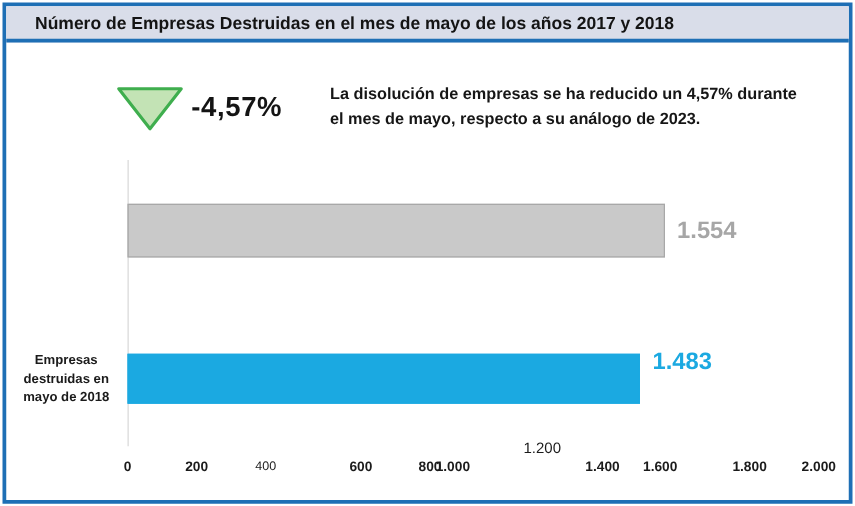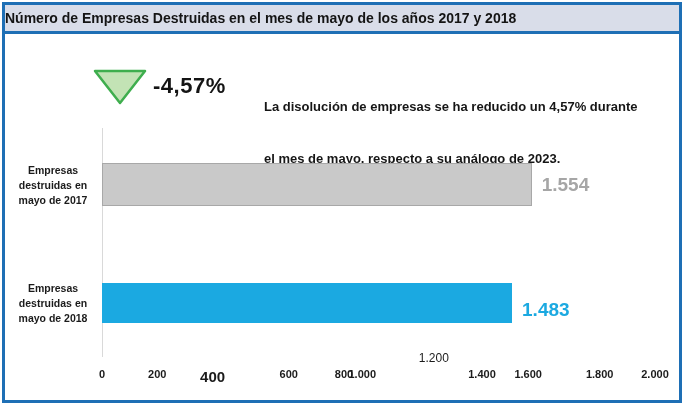--- a/index.html
+++ b/index.html
@@ -15,34 +15,34 @@
     background:#ffffff;
   }
   .titlebar{
     position:absolute;left:0;top:0;right:0;height:26px;
     background:var(--titlebg,#D9DDE9);
     border-bottom:3px solid var(--border,#1E6FB5);
   }
   .title{
     display:block;
     font-weight:bold;font-size:14px;line-height:26px;
-    color:#141414;padding-left:0;
+    color:#141414;padding-left:23px;
     white-space:nowrap;
   }
   .tri{position:absolute;left:87px;top:62px;width:56px;height:40px;}
   .delta{
     position:absolute;left:148px;top:68px;
     font-weight:bold;font-size:22px;color:#141414;
     letter-spacing:0.5px;white-space:nowrap;
   }
   .desc{
     position:absolute;left:259px;top:60px;
     font-weight:bold;font-size:13px;line-height:20px;color:#161616;
   }
-  .desc div{white-space:nowrap;margin-top:32px;}
+  .desc div{white-space:nowrap;}
   .chart{position:absolute;left:0;top:0;right:0;bottom:0;}
 </style>
 </head>
 <body>
 
 <div class="frame">
 
   <div class="titlebar">
     <span class="title">Número de Empresas Destruidas en el mes de mayo de los años 2017 y 2018</span>
   </div>
@@ -53,29 +53,28 @@
 
   <div class="delta">-4,57%</div>
 
   <div class="desc">
     <div>La disolución de empresas se ha reducido  un 4,57% durante</div>
     <div>el mes de mayo, respecto a su análogo de 2023.</div>
   </div>
 
   <div class="chart" id="chart">
       <div style="position: absolute; left: 97px; top: 123px; width: 1px; height: 229px; background: rgb(217, 217, 217);"></div>
-      <div style="position: absolute; left: 2px; top: 157.5px; width: 92px; text-align: center; font-weight: bold; font-size: 10.5px; line-height: 15px; color: rgb(27, 27, 27);">Empresas destruidas en mayo de 2017</div>
       <div style="position: absolute; left: 97px; top: 158px; width: 429.681px; height: 43px; background: rgb(201, 201, 201); border: 1px solid rgb(168, 168, 168); box-sizing: border-box;"></div>
       <div style="position: absolute; left: 536.681px; top: 168.5px; font-weight: bold; font-size: 19px; color: rgb(166, 166, 166);">1.554</div>
       <div style="position: absolute; left: 2px; top: 276px; width: 92px; text-align: center; font-weight: bold; font-size: 10.5px; line-height: 15px; color: rgb(27, 27, 27);">Empresas destruidas en mayo de 2018</div>
       <div style="position: absolute; left: 97px; top: 278px; width: 410.05px; height: 40px; background: rgb(27, 169, 225); border: 1px solid rgb(27, 169, 225); box-sizing: border-box;"></div>
-      <div style="position: absolute; left: 517.049px; top: 294px; font-weight: bold; font-size: 19px; color: rgb(27, 169, 225);">1.483</div>
+      <div style="position: absolute; left: 517.049px; top: 274px; font-weight: bold; font-size: 19px; color: rgb(27, 169, 225);">1.483</div>
       <div style="position: absolute; left: 67px; top: 363px; width: 60px; text-align: center; font-weight: bold; font-size: 11px; color: rgb(27, 27, 27);">0</div>
       <div style="position: absolute; left: 122.3px; top: 363px; width: 60px; text-align: center; font-weight: bold; font-size: 11px; color: rgb(27, 27, 27);">200</div>
-      <div style="position: absolute; left: 177.6px; top: 363px; width: 60px; text-align: center; font-weight: bold; font-size: 15px; color: rgb(27, 27, 27);">400</div>
+      <div style="position: absolute; left: 177.6px; top: 363px; width: 60px; text-align: center; font-weight: normal; font-size: 10px; color: rgb(27, 27, 27);">400</div>
       <div style="position: absolute; left: 232.9px; top: 363px; width: 60px; text-align: right; font-weight: bold; font-size: 11px; color: rgb(27, 27, 27);">600</div>
       <div style="position: absolute; left: 288.2px; top: 363px; width: 60px; text-align: right; font-weight: bold; font-size: 11px; color: rgb(27, 27, 27);">800</div>
       <div style="position: absolute; left: 343.5px; top: 363px; width: 60px; text-align: left; font-weight: bold; font-size: 11px; color: rgb(27, 27, 27);">1.000</div>
       <div style="position: absolute; left: 398.8px; top: 346px; width: 60px; text-align: center; font-weight: normal; font-size: 12px; color: rgb(27, 27, 27);">1.200</div>
       <div style="position: absolute; left: 447px; top: 363px; width: 60px; text-align: center; font-weight: bold; font-size: 11px; color: rgb(27, 27, 27);">1.400</div>
       <div style="position: absolute; left: 509.4px; top: 363px; width: 60px; font-weight: bold; font-size: 11px; color: rgb(27, 27, 27);">1.600</div>
       <div style="position: absolute; left: 564.7px; top: 363px; width: 60px; text-align: center; font-weight: bold; font-size: 11px; color: rgb(27, 27, 27);">1.800</div>
       <div style="position: absolute; left: 620px; top: 363px; width: 60px; text-align: center; font-weight: bold; font-size: 11px; color: rgb(27, 27, 27);">2.000</div>
     </div>
 

